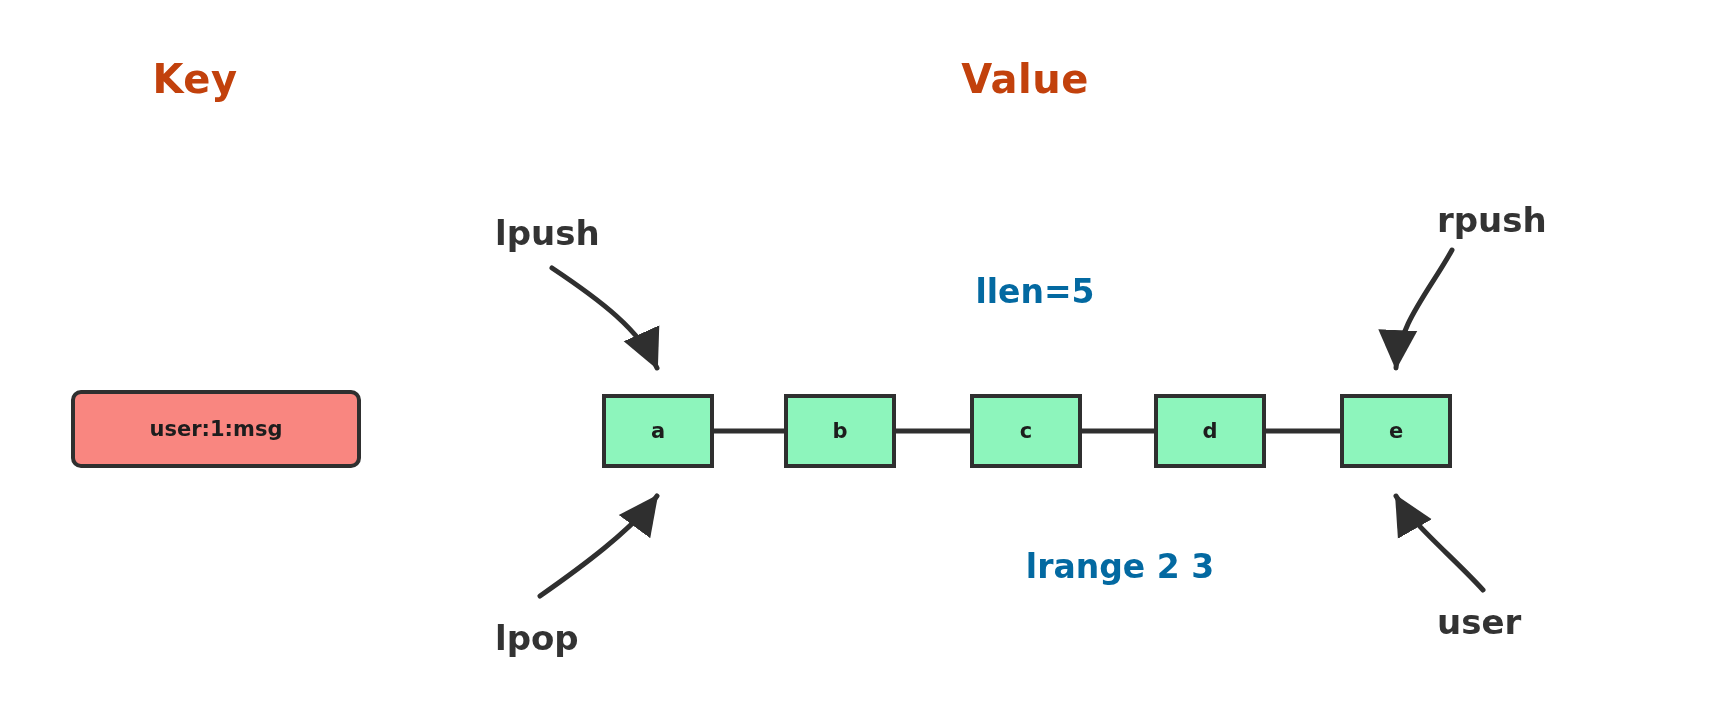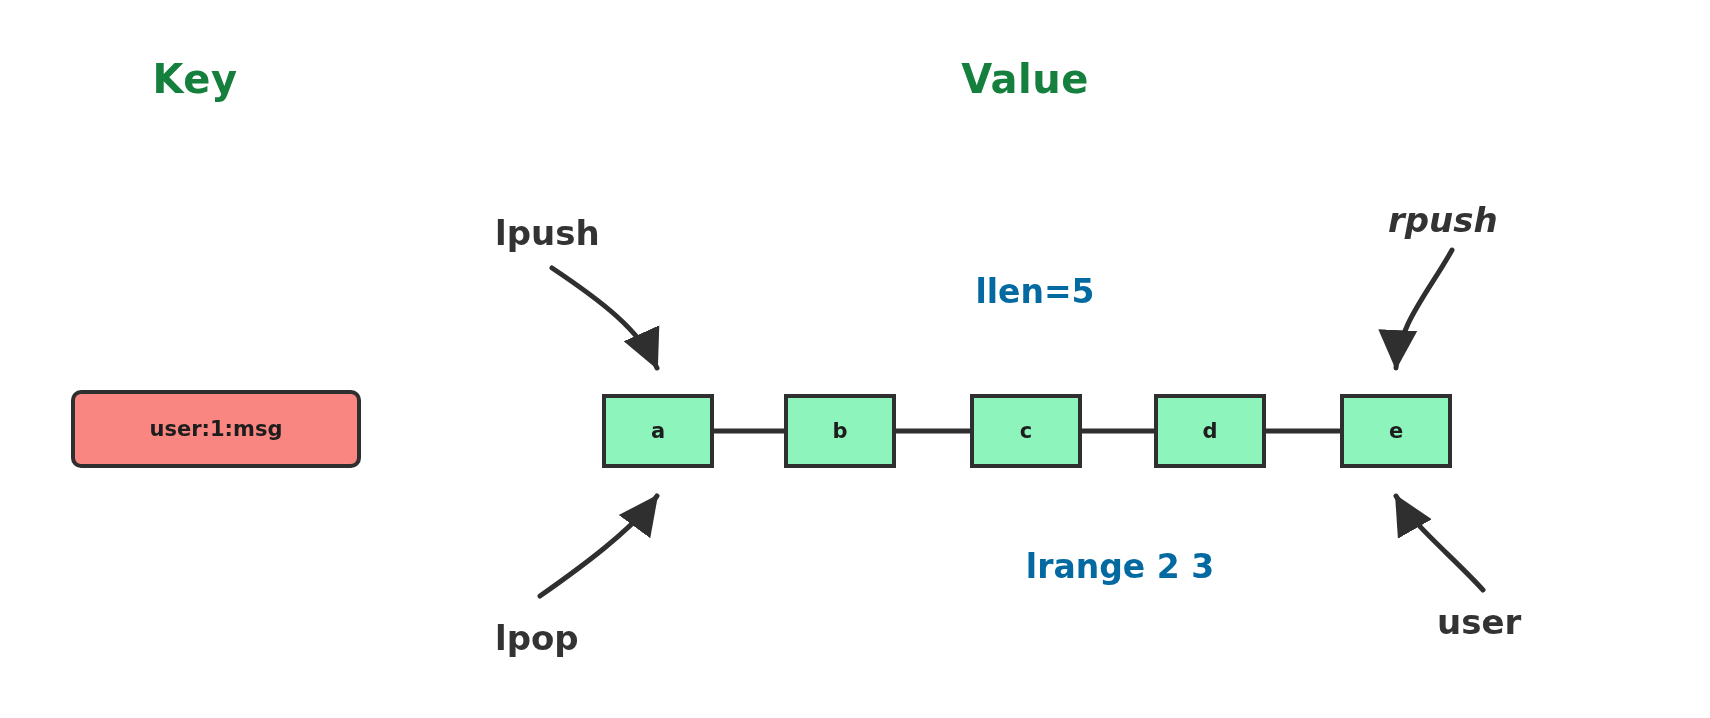--- a/index.html
+++ b/index.html
@@ -24,21 +24,21 @@
   .svg-layer {
     position: absolute;
     left: 0; top: 0;
     width: 1710px;
     height: 718px;
   }
   .col-header {
     position: absolute;
     font-size: 40px;
     font-weight: bold;
-    color: #15803d;
+    color: #c2410c;
     text-align: center;
     letter-spacing: 0.5px;
     white-space: nowrap;
   }
   #key-header {
     left: 95px;
     top: 56px;
     width: 200px;
   }
   #value-header {
@@ -86,21 +86,21 @@
   #node-4 { left: 1340px; }
   .op-label {
     position: absolute;
     font-size: 34px;
     font-weight: bold;
     color: #333333;
     white-space: nowrap;
   }
   #label-lpush  { left: 495px;  top: 200px; margin-top: 13px; }
   #label-lpop   { left: 495px;  top: 602px; margin-top: 16px; }
-  #label-rpush  { left: 1388px; top: 200px; font-style: italic; }
+  #label-rpush  { left: 1437px; top: 200px; }
   #label-rpop   { left: 1437px; top: 602px; }
   .center-label {
     position: absolute;
     font-size: 33px;
     font-weight: bold;
     color: #0369a1;
     white-space: nowrap;
     text-align: center;
   }
   #label-llen   { left: 935px;  top: 272px; width: 200px; }

